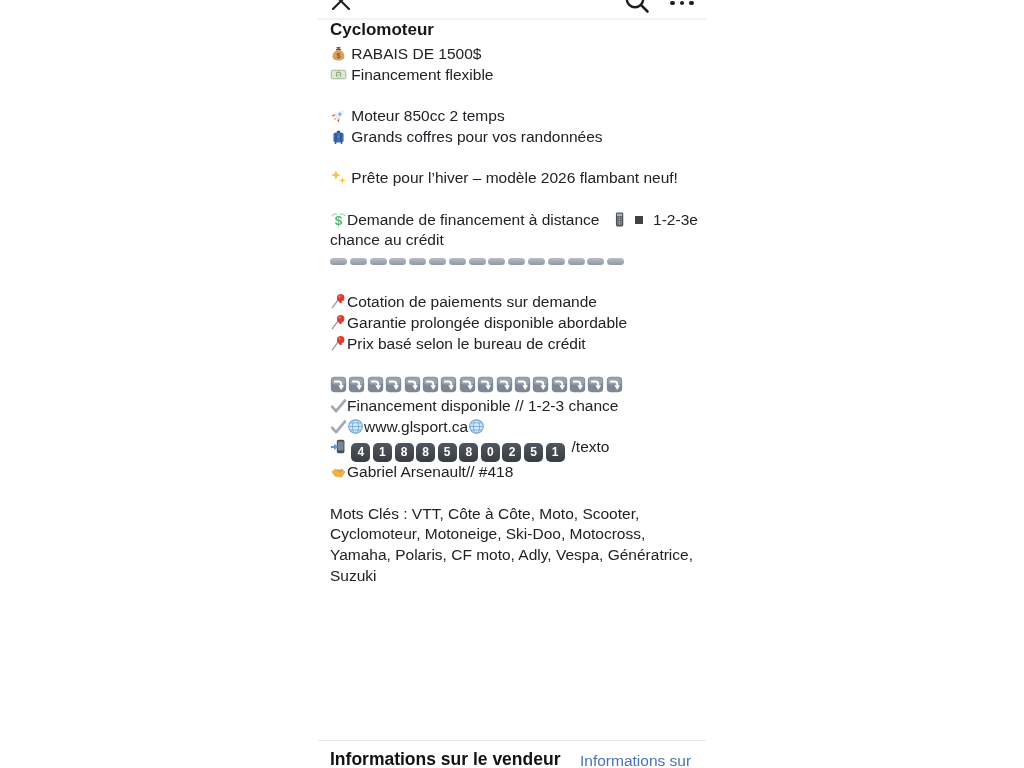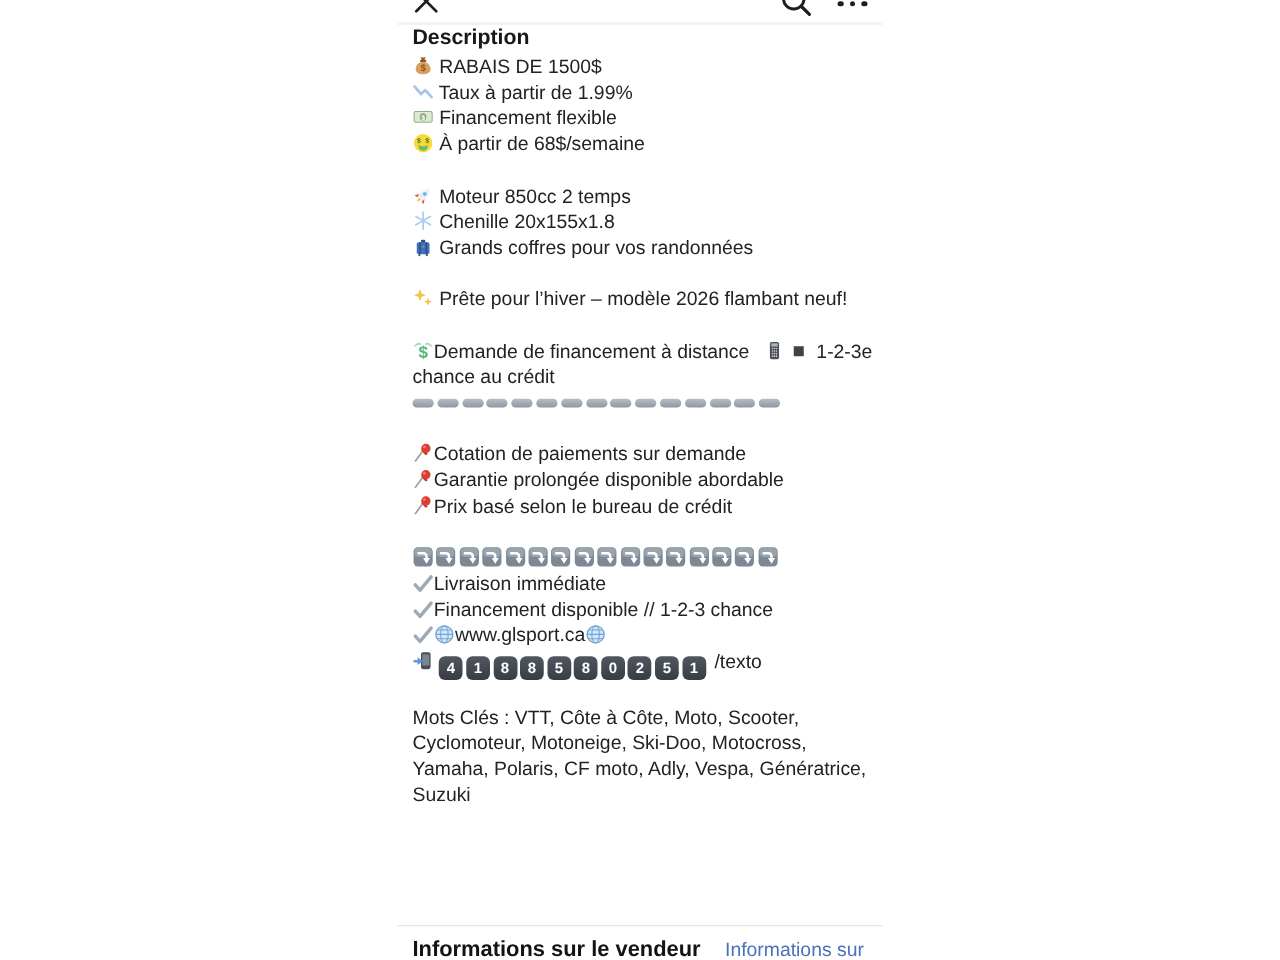--- a/index.html
+++ b/index.html
@@ -66,60 +66,44 @@
       </svg>
   </span>
   <span class="topbar-icon more-btn">
     <i></i>
       <i></i>
       <i></i>
   </span>
 
   <div class="top-divider"></div>
 
-  <div class="desc-heading">Description</div>
+  <div class="desc-heading">Cyclomoteur</div>
 
   <div class="desc-body">
       <div class="dline"><span class="em em-money-bag"><svg viewBox="0 0 20 20">
             <path d="M7.3 2.3h5.4l-2.7 3.6z" fill="#8a5a33"></path>
             <rect x="7" y="4.4" width="6" height="2.1" rx="1" fill="#7a4f2b"></rect>
             <path d="M10 6.3c-4.3 0-7 3.5-7 7.2 0 3.3 3.1 4.7 7 4.7s7-1.4 7-4.7c0-3.7-2.7-7.2-7-7.2z" fill="#d9a15e"></path>
             <text x="10" y="15.5" font-size="9" font-weight="bold" text-anchor="middle" fill="#8a5a2b">$</text>
           </svg></span> RABAIS DE 1500$</div>
-      <div class="dline"><span class="em em-chart-down"><svg viewBox="0 0 20 20">
-            <polyline points="2,5 8,12 12,8.5 18,15" stroke="#a6c6e8" stroke-width="2.6" fill="none" stroke-linecap="round" stroke-linejoin="round"></polyline>
-          </svg></span> Taux à partir de 1.99%</div>
       <div class="dline"><span class="em em-banknote"><svg viewBox="0 0 20 20">
             <rect x="1.5" y="5" width="17" height="10" rx="1.5" fill="#dcead2" stroke="#8fae85" stroke-width="1"></rect>
             <ellipse cx="10" cy="10" rx="3.1" ry="3.5" fill="#87aa78"></ellipse>
             <text x="10" y="12.6" font-size="6.5" font-weight="bold" text-anchor="middle" fill="#fff">$</text>
           </svg></span> Financement flexible</div>
-      <div class="dline"><span class="em em-money-face"><svg viewBox="0 0 20 20">
-            <circle cx="10" cy="10" r="8.6" fill="#fdd835"></circle>
-            <text x="6.1" y="9.8" font-size="6.5" font-weight="bold" text-anchor="middle" fill="#2e7d32">$</text>
-            <text x="13.9" y="9.8" font-size="6.5" font-weight="bold" text-anchor="middle" fill="#2e7d32">$</text>
-            <path d="M5.3 11.2c1.6 2.2 7.8 2.2 9.4 0l-1.2 4.6c-2 1.7-5 1.7-7 0z" fill="#66bb6a"></path>
-          </svg></span> À partir de 68$/semaine</div>
       <div class="dline"></div>
       <div class="dline"><span class="em em-rocket"><svg viewBox="0 0 20 20">
             <g transform="rotate(45 10 10)">
               <path d="M10 1.2c2.4 2 3.4 5.8 3.4 8.8v4h-6.8v-4c0-3 1-6.8 3.4-8.8z" fill="#eceff1"></path>
               <circle cx="10" cy="7.8" r="1.8" fill="#64b5f6"></circle>
               <path d="M6.6 11.4l-2.6 4.2 3.2-.6z" fill="#ef5350"></path>
               <path d="M13.4 11.4l2.6 4.2-3.2-.6z" fill="#ef5350"></path>
               <path d="M8.8 14.4h2.4l-1.2 4.2z" fill="#ffa726"></path>
             </g>
           </svg></span> Moteur 850cc 2 temps</div>
-      <div class="dline"><span class="em em-snowflake"><svg viewBox="0 0 20 20">
-            <g stroke="#aecdec" stroke-width="1.7" stroke-linecap="round">
-              <line x1="10" y1="2" x2="10" y2="18"></line>
-              <line x1="3.2" y1="6.1" x2="16.8" y2="13.9"></line>
-              <line x1="3.2" y1="13.9" x2="16.8" y2="6.1"></line>
-            </g>
-          </svg></span> Chenille 20x155x1.8</div>
       <div class="dline"><span class="em em-luggage"><svg viewBox="0 0 20 20">
             <rect x="8" y="3.2" width="4" height="3.4" rx="1" fill="#2c4f8f"></rect>
             <rect x="4" y="5.6" width="12" height="11.4" rx="2" fill="#3f6fc1"></rect>
             <rect x="6.3" y="5.6" width="1.5" height="11.4" fill="#2c4f8f"></rect>
             <rect x="12.2" y="5.6" width="1.5" height="11.4" fill="#2c4f8f"></rect>
             <rect x="8.6" y="9" width="2.8" height="2" rx="0.5" fill="#6c9647"></rect>
             <circle cx="6.4" cy="17.8" r="1" fill="#555"></circle>
             <circle cx="13.6" cy="17.8" r="1" fill="#555"></circle>
           </svg></span> Grands coffres pour vos randonnées</div>
       <div class="dline"></div>
@@ -247,23 +231,20 @@
             <path d="M4.8 6.5h5.4c2 0 3 1.1 3 3.2v1.6" stroke="#fff" stroke-width="2.3" fill="none"></path>
             <path d="M9.8 11h6.8L13.2 16.4z" fill="#fff"></path>
           </svg></span><span class="em em-arrow-down"><svg viewBox="0 0 20 20">
             <rect x="1" y="1" width="18" height="18" rx="4.2" fill="#7d8894"></rect>
             <rect x="1.8" y="1.6" width="16.4" height="8.4" rx="3.6" fill="#9aa4af"></rect>
             <path d="M4.8 6.5h5.4c2 0 3 1.1 3 3.2v1.6" stroke="#fff" stroke-width="2.3" fill="none"></path>
             <path d="M9.8 11h6.8L13.2 16.4z" fill="#fff"></path>
           </svg></span></div>
       <div class="dline"><span class="em em-check-gray"><svg viewBox="0 0 20 20">
             <path d="M2.6 11.6l4.5 5L17.5 4.2" stroke="#9fabb4" stroke-width="3.3" fill="none" stroke-linecap="round" stroke-linejoin="round"></path>
-          </svg></span>Livraison immédiate</div>
-      <div class="dline"><span class="em em-check-gray"><svg viewBox="0 0 20 20">
-            <path d="M2.6 11.6l4.5 5L17.5 4.2" stroke="#9fabb4" stroke-width="3.3" fill="none" stroke-linecap="round" stroke-linejoin="round"></path>
           </svg></span>Financement disponible // 1-2-3 chance</div>
       <div class="dline"><span class="em em-check-gray"><svg viewBox="0 0 20 20">
             <path d="M2.6 11.6l4.5 5L17.5 4.2" stroke="#9fabb4" stroke-width="3.3" fill="none" stroke-linecap="round" stroke-linejoin="round"></path>
           </svg></span><span class="em em-globe"><svg viewBox="0 0 20 20">
             <circle cx="10" cy="10" r="8" fill="#d6e7f7" stroke="#6fa6d6" stroke-width="1.3"></circle>
             <ellipse cx="10" cy="10" rx="3.6" ry="8" fill="none" stroke="#6fa6d6" stroke-width="1"></ellipse>
             <line x1="2.2" y1="10" x2="17.8" y2="10" stroke="#6fa6d6" stroke-width="1"></line>
             <line x1="3.3" y1="5.8" x2="16.7" y2="5.8" stroke="#6fa6d6" stroke-width="1"></line>
             <line x1="3.3" y1="14.2" x2="16.7" y2="14.2" stroke="#6fa6d6" stroke-width="1"></line>
           </svg></span>www.glsport.ca<span class="em em-globe"><svg viewBox="0 0 20 20">
@@ -271,20 +252,24 @@
             <ellipse cx="10" cy="10" rx="3.6" ry="8" fill="none" stroke="#6fa6d6" stroke-width="1"></ellipse>
             <line x1="2.2" y1="10" x2="17.8" y2="10" stroke="#6fa6d6" stroke-width="1"></line>
             <line x1="3.3" y1="5.8" x2="16.7" y2="5.8" stroke="#6fa6d6" stroke-width="1"></line>
             <line x1="3.3" y1="14.2" x2="16.7" y2="14.2" stroke="#6fa6d6" stroke-width="1"></line>
           </svg></span></div>
       <div class="dline"><span class="em em-mobile-arrow"><svg viewBox="0 0 20 20">
             <rect x="8" y="2" width="9" height="16" rx="2" fill="#4a4f55"></rect>
             <rect x="9.2" y="4.2" width="6.6" height="10.4" fill="#9fb6c9" opacity="0.55"></rect>
             <path d="M1 9.3h3.8V6.9l5 3.6-5 3.6v-2.4H1z" fill="#5b9bd5"></path>
           </svg></span> <span class="keycap">4</span><span class="keycap">1</span><span class="keycap">8</span><span class="keycap">8</span><span class="keycap">5</span><span class="keycap">8</span><span class="keycap">0</span><span class="keycap">2</span><span class="keycap">5</span><span class="keycap">1</span> /texto</div>
+      <div class="dline"><span class="em em-handshake"><svg viewBox="0 0 20 20">
+            <path d="M1.8 10.2l4.2-3.4 4 1 4-1 4.2 3.4-3 5c-1 1.6-2.6 2.1-4.1 1.6l-2.1-.7c-1.9.6-3.3 0-4.2-1.4z" fill="#edb24a"></path>
+            <path d="M9.3 7.8l1 2.3c.4.9 1.5 1 2 .2l1.6-2.3" stroke="#c98f2e" stroke-width="1.1" fill="none" stroke-linecap="round"></path>
+          </svg></span>Gabriel Arsenault// #418</div>
       <div class="dline"></div>
       <div class="dline">Mots Clés : VTT, Côte à Côte, Moto, Scooter, Cyclomoteur, Motoneige, Ski-Doo, Motocross, Yamaha, Polaris, CF moto, Adly, Vespa, Génératrice, Suzuki</div>
     </div>
 
   <div class="bottom-divider"></div>
   <div class="footer-heading">Informations sur le vendeur</div>
   <div class="footer-link">Informations sur</div>
 
 </div>
 

